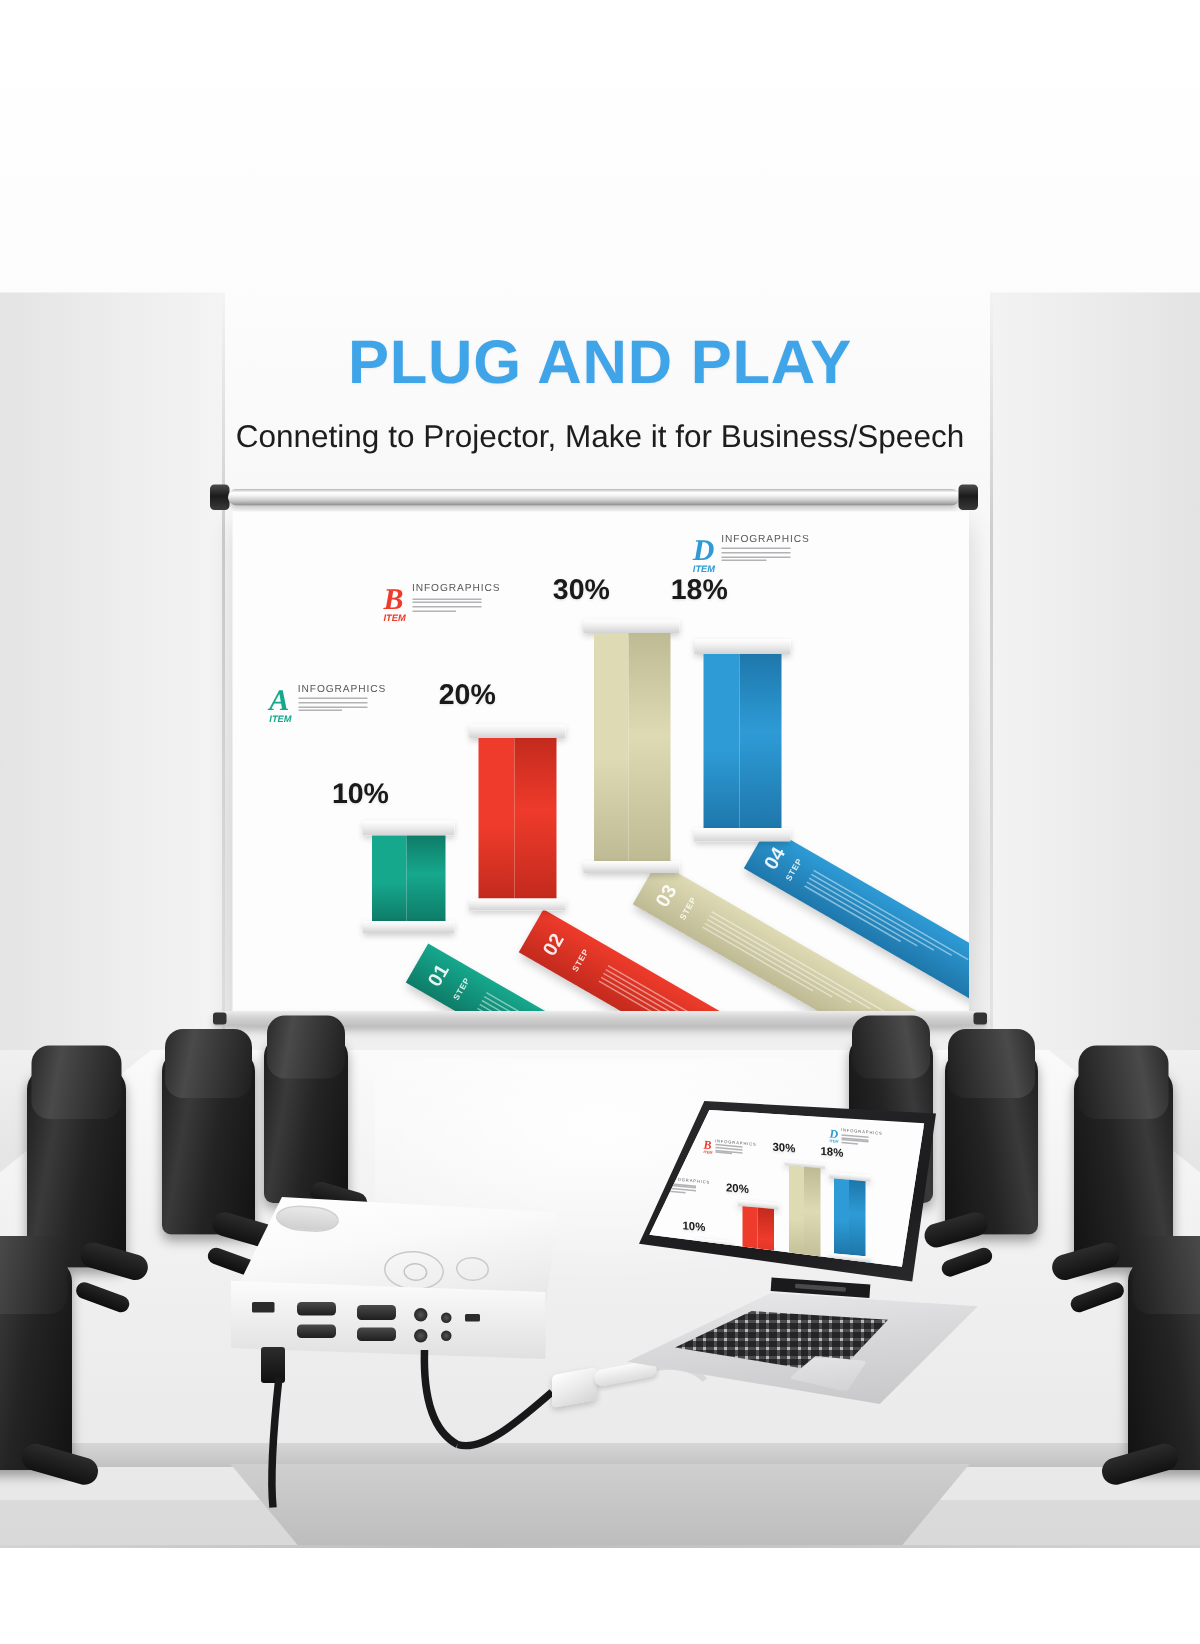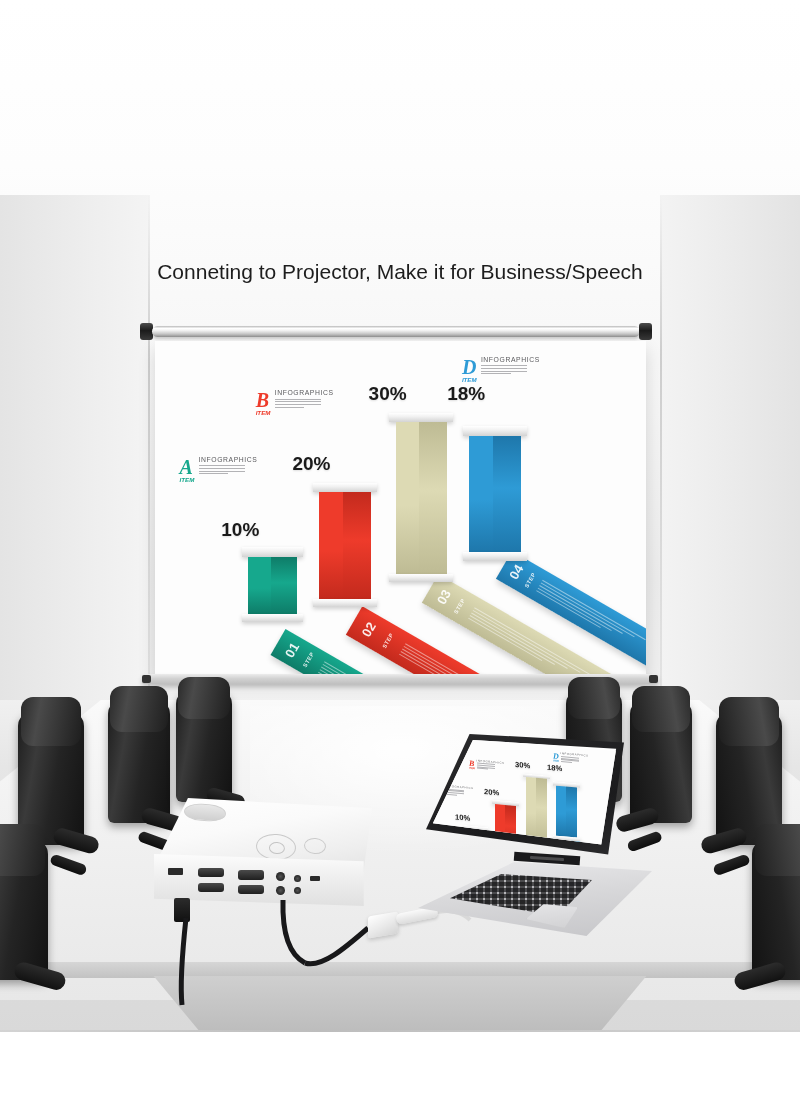--- a/index.html
+++ b/index.html
@@ -48,21 +48,21 @@
   
   .headline {
     position: absolute; left: 0; top: 218px; width: 800px;
     text-align: center;
     font-size: 41px; font-weight: bold;
     letter-spacing: 0.5px;
     color: #3FA4E8;
     text-shadow: 0 1px 2px rgba(0,0,0,.07);
   }
   .subhead {
-    position: absolute; left: 0; top: 260px; width: 800px;
+    position: absolute; left: 0; top: 280px; width: 800px;
     text-align: center;
     font-size: 21px; font-weight: normal;
     color: #1d1d1d;
   }
 
   
   .screen-roller {
     position: absolute; left: 140px; top: 323px; width: 512px; height: 18px;
   }
   .roller-tube {
@@ -342,20 +342,21 @@
 <div id="stage">
 
   <div class="room">
     <div class="wall-left"></div>
     <div class="wall-right"></div>
     <div class="wall-seam-l"></div>
     <div class="wall-seam-r"></div>
     <div class="floor"></div>
   </div>
 
+  <div class="headline">PLUG AND PLAY</div>
   <div class="subhead">Conneting to Projector, Make it for Business/Speech</div>
 
   <div class="screen-roller">
     <div class="roller-cap left"></div>
     <div class="roller-tube"></div>
     <div class="roller-cap right"></div>
   </div>
 
   <div class="screen-body">
     <div class="infographic" id="infographic-main">

